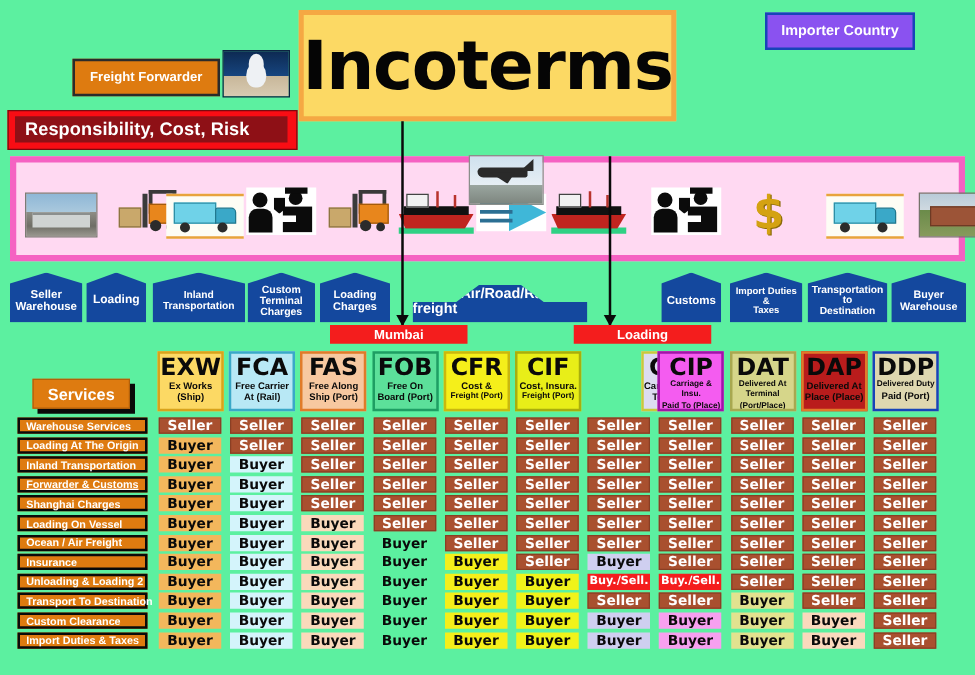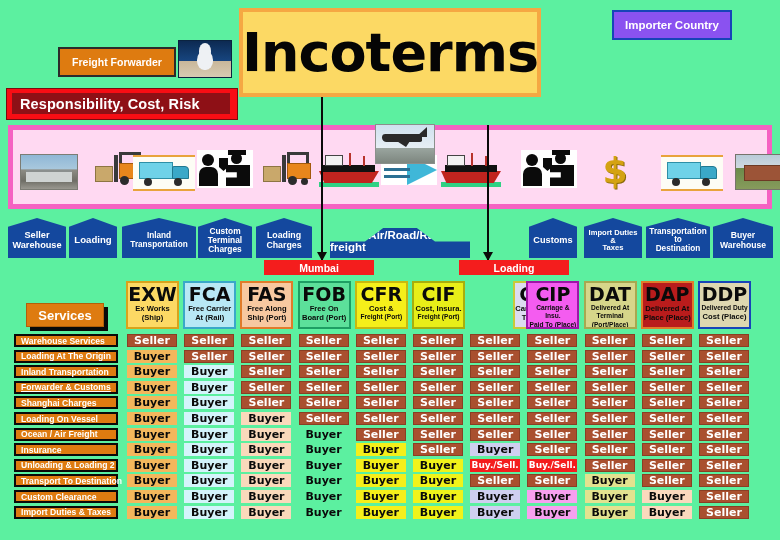--- a/index.html
+++ b/index.html
@@ -414,21 +414,21 @@
         <div class="sub tiny">(Port/Place)</div>
       </div>
       <div class="abs term" style="left: 640.8px; top: 281px; background: #b91c1c; border-color: rgb(224, 123, 42);">
         <div class="code">DAP</div>
         <div class="sub">Delivered At</div>
         <div class="sub">Place (Place)</div>
       </div>
       <div class="abs term" style="left: 698px; top: 281px; background: rgb(222, 215, 176); border-color: rgb(23, 68, 184);">
         <div class="code">DDP</div>
         <div class="sub tiny">Delivered Duty</div>
-        <div class="sub">Cost (Place)</div>
+        <div class="sub">Paid (Port)</div>
       </div>
     </div>
   <div id="matrix">
       <div class="abs cell seller" style="left: 127px; top: 334px;">Seller</div>
       <div class="abs cell buyer" style="left: 127px; top: 349.6px; background: rgb(243, 183, 92);">Buyer</div>
       <div class="abs cell buyer" style="left: 127px; top: 365.2px; background: rgb(243, 183, 92);">Buyer</div>
       <div class="abs cell buyer" style="left: 127px; top: 380.8px; background: rgb(243, 183, 92);">Buyer</div>
       <div class="abs cell buyer" style="left: 127px; top: 396.4px; background: rgb(243, 183, 92);">Buyer</div>
       <div class="abs cell buyer" style="left: 127px; top: 412px; background: rgb(243, 183, 92);">Buyer</div>
       <div class="abs cell buyer" style="left: 127px; top: 427.6px; background: rgb(243, 183, 92);">Buyer</div>

